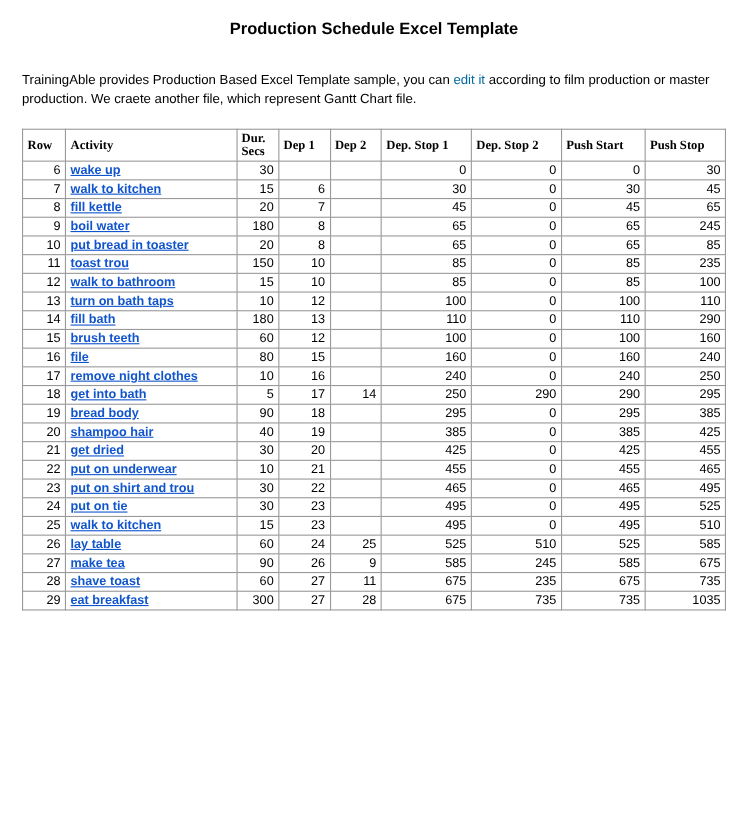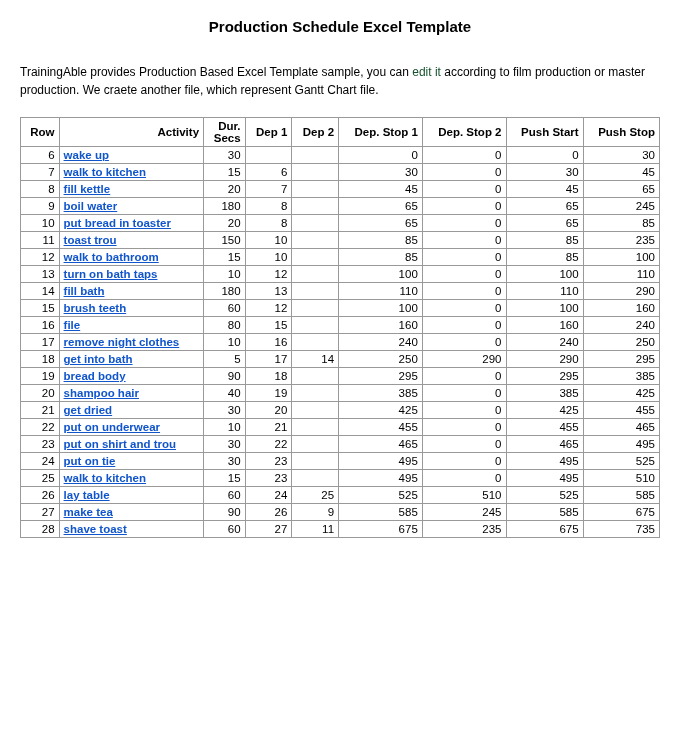--- a/index.html
+++ b/index.html
@@ -18,38 +18,39 @@
       font-weight: bold;
       margin-bottom: 28px;
     }
     .description {
       font-size: 12px;
       color: #000;
       margin-bottom: 18px;
       line-height: 1.5;
     }
     .description a, .description span.link {
-      color: #14532d;
+      color: #0369a1;
     }
     table {
       border-collapse: collapse;
       width: 100%;
       font-size: 11.5px;
     }
     th, td {
       border: 1px solid #999;
       padding: 2px 4px;
       text-align: right;
       white-space: nowrap;
     }
     th {
       background: #fff;
       font-weight: bold;
-      text-align: right;
+      text-align: left;
       vertical-align: middle;
+      font-family: Liberation Serif, serif;
     }
     td.activity-cell {
       text-align: left;
       color: #1155cc;
       text-decoration: underline;
       max-width: 130px;
       overflow: hidden;
       font-weight: bold;
     }
     td.row-num {
@@ -330,14 +331,25 @@
         <td class="row-num">28</td>
         <td class="activity-cell">shave toast</td>
         <td>60</td>
         <td>27</td>
         <td>11</td>
         <td>675</td>
         <td>235</td>
         <td>675</td>
         <td>735</td>
       </tr>
+      <tr>
+        <td class="row-num">29</td>
+        <td class="activity-cell">eat breakfast</td>
+        <td>300</td>
+        <td>27</td>
+        <td>28</td>
+        <td>675</td>
+        <td>735</td>
+        <td>735</td>
+        <td>1035</td>
+      </tr>
     </tbody>
 </table>
 
 </body></html>

